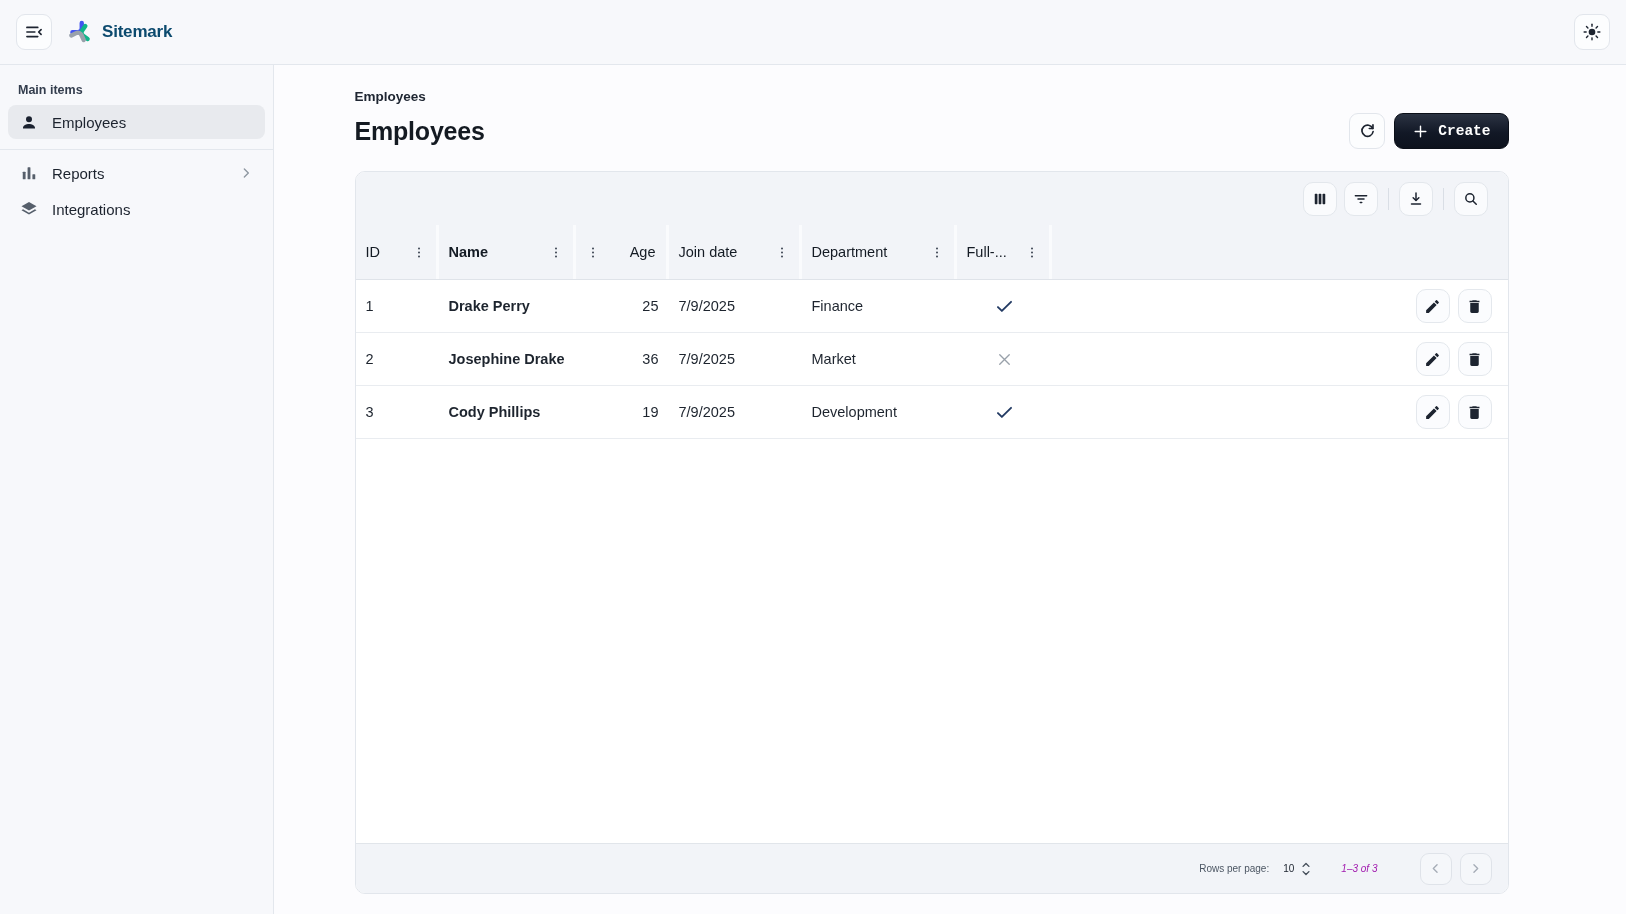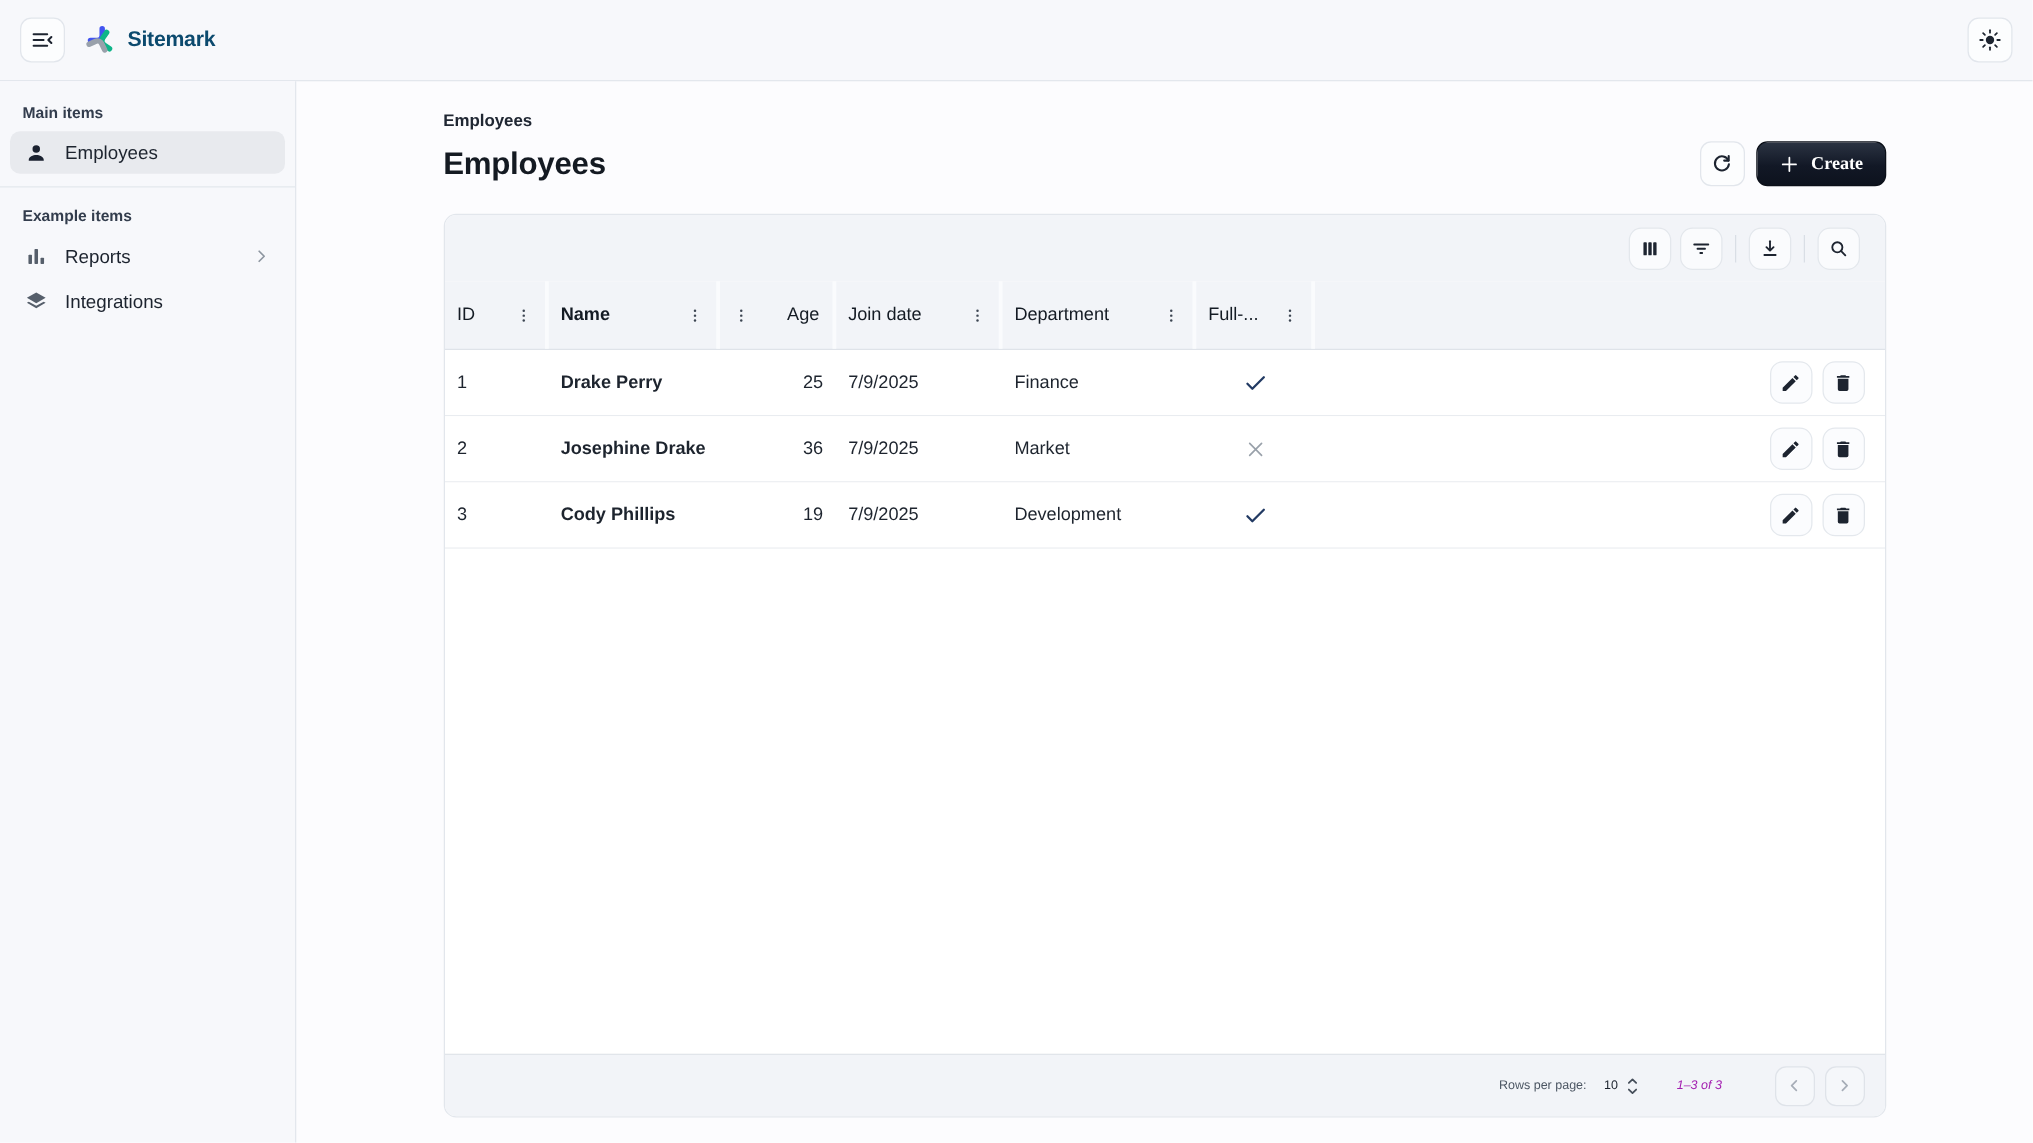--- a/index.html
+++ b/index.html
@@ -22,21 +22,21 @@
     display:flex; align-items:center; justify-content:center;
     color:#1d2430; cursor:pointer;
   }
   .icon-btn.sm { width:34px; height:34px; }
   .logo { display:flex; align-items:center; gap:9px; }
   .logo-text { font-size:17px; font-weight:bold; color:#0c4a6e; letter-spacing:-0.2px; }
   .topbar-spacer { flex:1; }
 
   
   .sidebar {
-    position:absolute; top:65px; left:0; width:237px; bottom:0;
+    position:absolute; top:65px; left:0; width:274px; bottom:0;
     background:#f7f8fb; border-right:1px solid #e3e7ed; padding-top:8px;
   }
   .side-caption {
     font-size:12.5px; font-weight:bold; color:#333d4d;
     padding:10px 18px 8px 18px;
   }
   .side-item {
     height:34px; margin:0 8px 2px 8px; border-radius:8px;
     display:flex; align-items:center; gap:13px; padding:0 11px;
     font-size:15px; color:#1c232e; cursor:pointer;
@@ -52,21 +52,21 @@
   .content { width:1154px; margin:0 auto; }
   .breadcrumb { margin-top:24px; font-size:13.5px; font-weight:bold; color:#202733; }
   .title-row { margin-top:9px; display:flex; align-items:center; justify-content:space-between; }
   .page-title { font-size:25px; font-weight:bold; color:#141a22; letter-spacing:-0.2px; }
   .title-actions { display:flex; align-items:center; gap:9px; }
   .create-btn {
     height:36px; padding:0 17px; border-radius:9px; border:1px solid #0b0f18;
     background:linear-gradient(180deg,#2b3342 0%, #121826 55%, #0d121d 100%);
     color:#fff; font-size:14.5px; font-weight:bold;
     display:flex; align-items:center; gap:9px; cursor:pointer;
-    font-family:Liberation Serif, serif;
+    font-family:Liberation Mono, monospace;
   }
 
   
   .card {
     margin-top:22px; height:723px; background:#fff;
     border:1px solid #e2e6ec; border-radius:10px;
     display:flex; flex-direction:column; overflow:hidden;
   }
   .grid-toolbar {
     height:53px; background:#f2f4f8; flex:0 0 auto;
@@ -165,21 +165,20 @@
 
   <div class="side-item selected">
     <svg class="side-icon" width="20" height="20" viewBox="0 0 24 24" fill="currentColor">
       <path d="M12 12.2a3.6 3.6 0 1 0-3.6-3.6 3.6 3.6 0 0 0 3.6 3.6zm0 2.2c-3.1 0-7.2 1.55-7.2 4.6v.8h14.4v-.8c0-3.05-4.1-4.6-7.2-4.6z"></path>
     </svg>
     <span>Employees</span>
   </div>
 
   <div class="side-divider"></div>
 
-  <div class="side-caption">Example items</div>
 
   <div class="side-item">
     <svg class="side-icon" width="20" height="20" viewBox="0 0 24 24" fill="currentColor">
       <rect x="4.5" y="10.5" width="3.4" height="9" rx="0.7"></rect>
       <rect x="10.3" y="5" width="3.4" height="14.5" rx="0.7"></rect>
       <rect x="16.1" y="13.5" width="3.4" height="6" rx="0.7"></rect>
     </svg>
     <span>Reports</span>
     <span class="grow"></span>
     <svg width="16" height="16" viewBox="0 0 24 24" fill="none" stroke="#8d96a0" stroke-width="2" stroke-linecap="round" stroke-linejoin="round">

